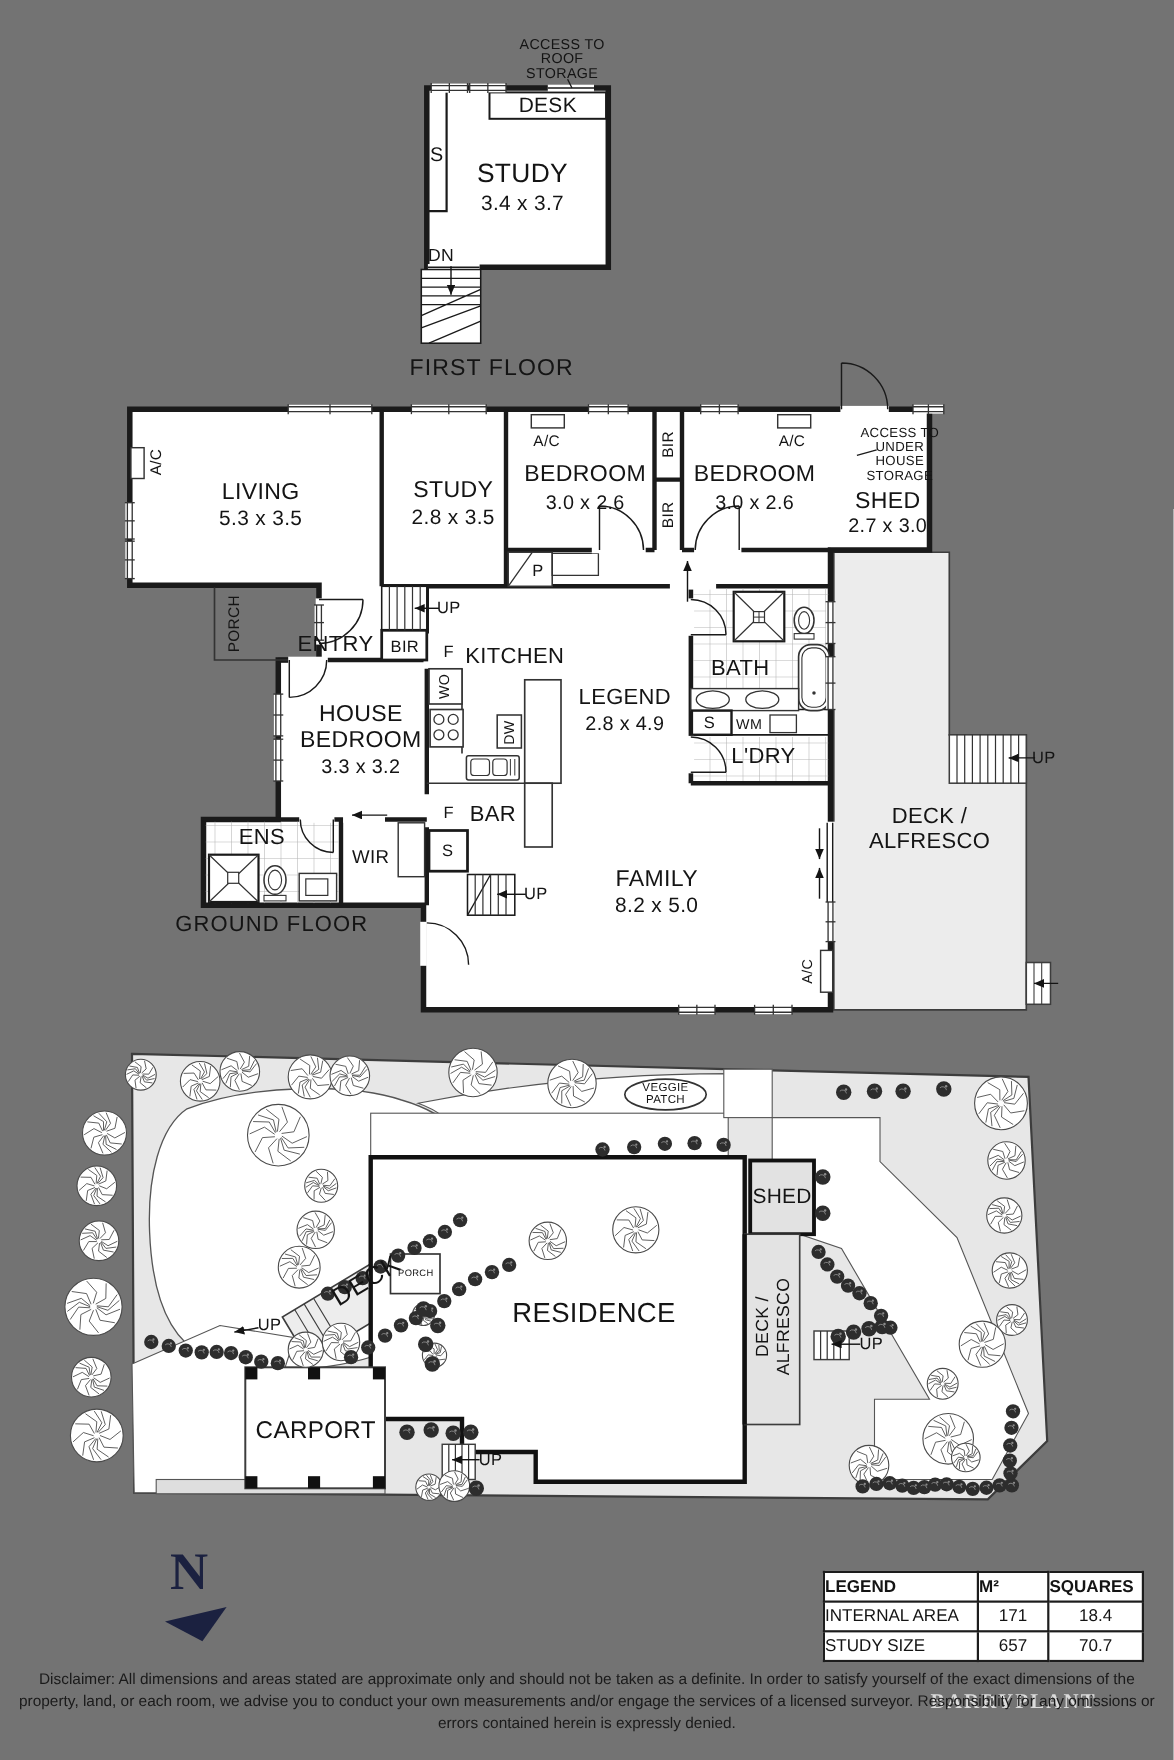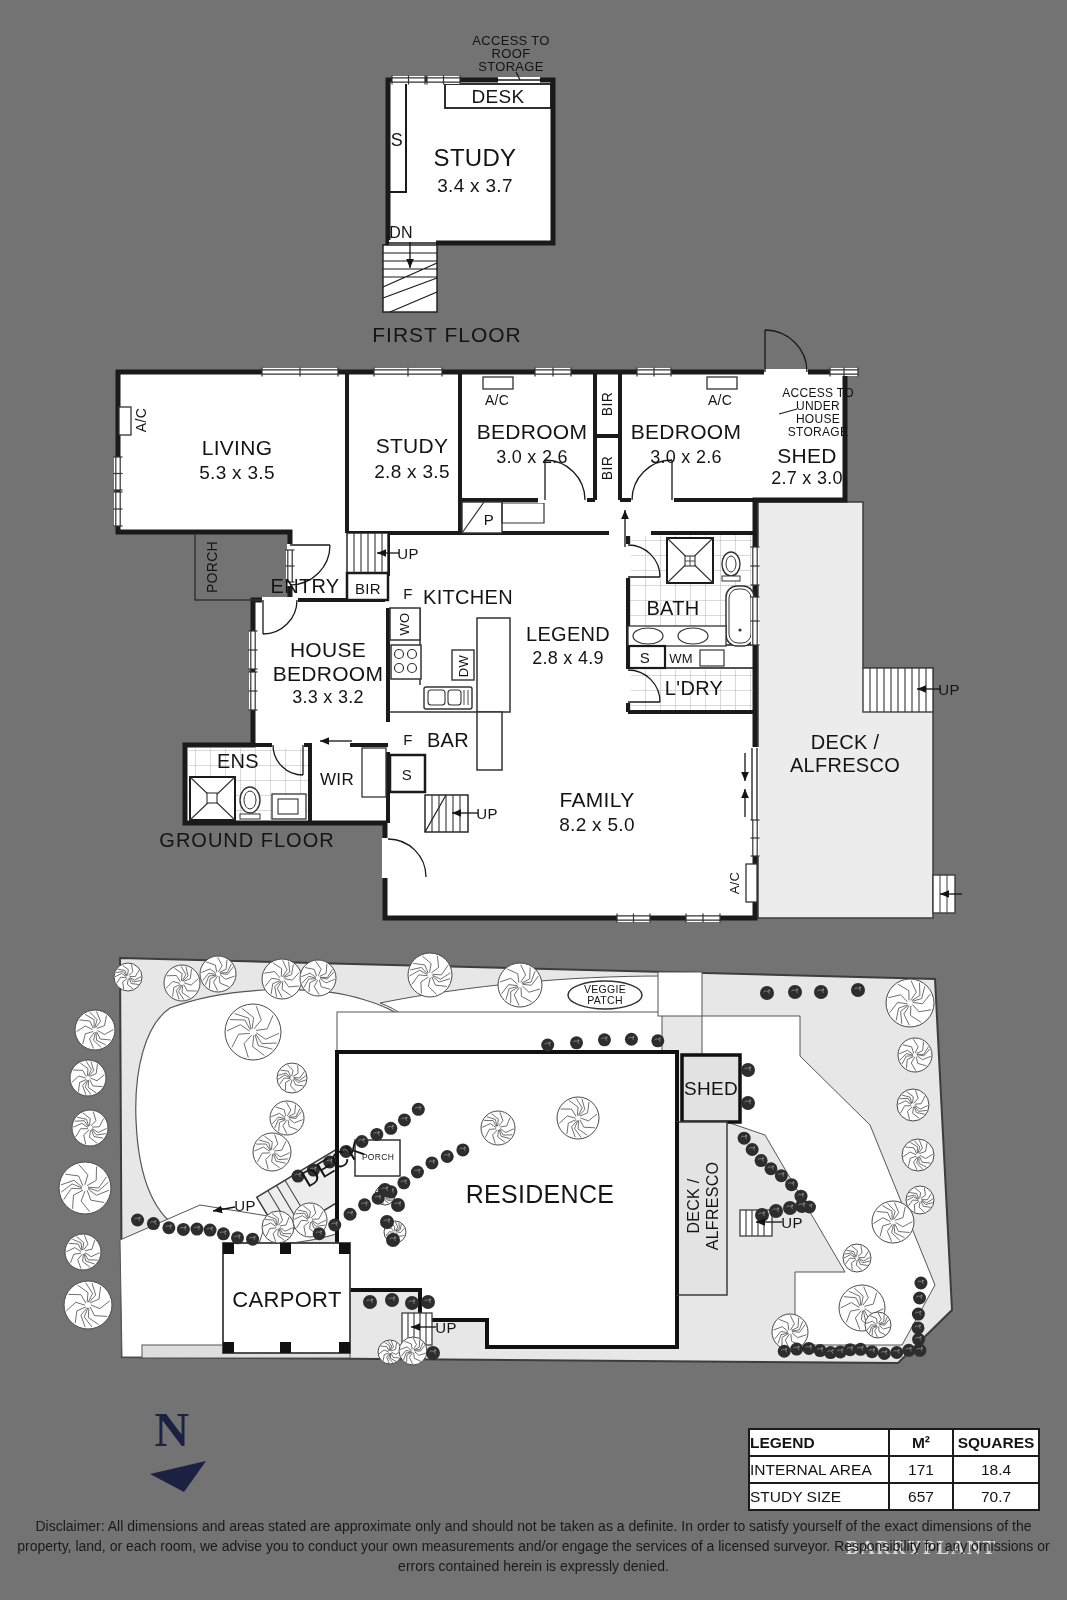--- a/index.html
+++ b/index.html
@@ -5,21 +5,21 @@
   html,body{margin:0;padding:0;background:#fff;}
   .canvas{position:relative;width:1067px;height:1600px;background:#737373;overflow:hidden;}
   svg{position:absolute;left:0;top:0;}
   .lbl{position:absolute;transform:translate(-50%,-50%);font-family:"Liberation Sans","DejaVu Sans",sans-serif;
        color:#141414;white-space:pre;line-height:1;letter-spacing:.3px;}
   .v{transform:translate(-50%,-50%) rotate(-90deg);}
   .serif{font-family:"Liberation Serif","DejaVu Serif",serif;font-weight:700;}
   .legend{position:absolute;left:748px;top:1428px;border-collapse:collapse;
           font-family:"Liberation Sans",sans-serif;font-size:15.5px;color:#141414;background:#fff;}
   .legend th,.legend td{border:2px solid #1c1c1c;padding:1px 0;height:23px;}
-  .legend th{text-align:center;}
+  .legend th{text-align:left;}
   .legend th:first-child{text-align:left;width:138px;}
   .legend td{text-align:center;border-radius:13px;}
   .legend td:first-child{text-align:left;}
   .legend .c-m2{width:62px;}.legend .c-sq{width:84px;}
   .disclaimer{position:absolute;left:50%;top:1516px;transform:translateX(-50%);width:1046px;
               text-align:center;font-family:"Liberation Sans",sans-serif;font-size:14px;
               line-height:1.43;color:#1a1a1a;}
   .watermark{position:absolute;left:846px;top:1537px;font-family:Liberation Serif, serif;
              font-size:19px;font-weight:700;letter-spacing:2px;color:#dadada;}
 </style>

